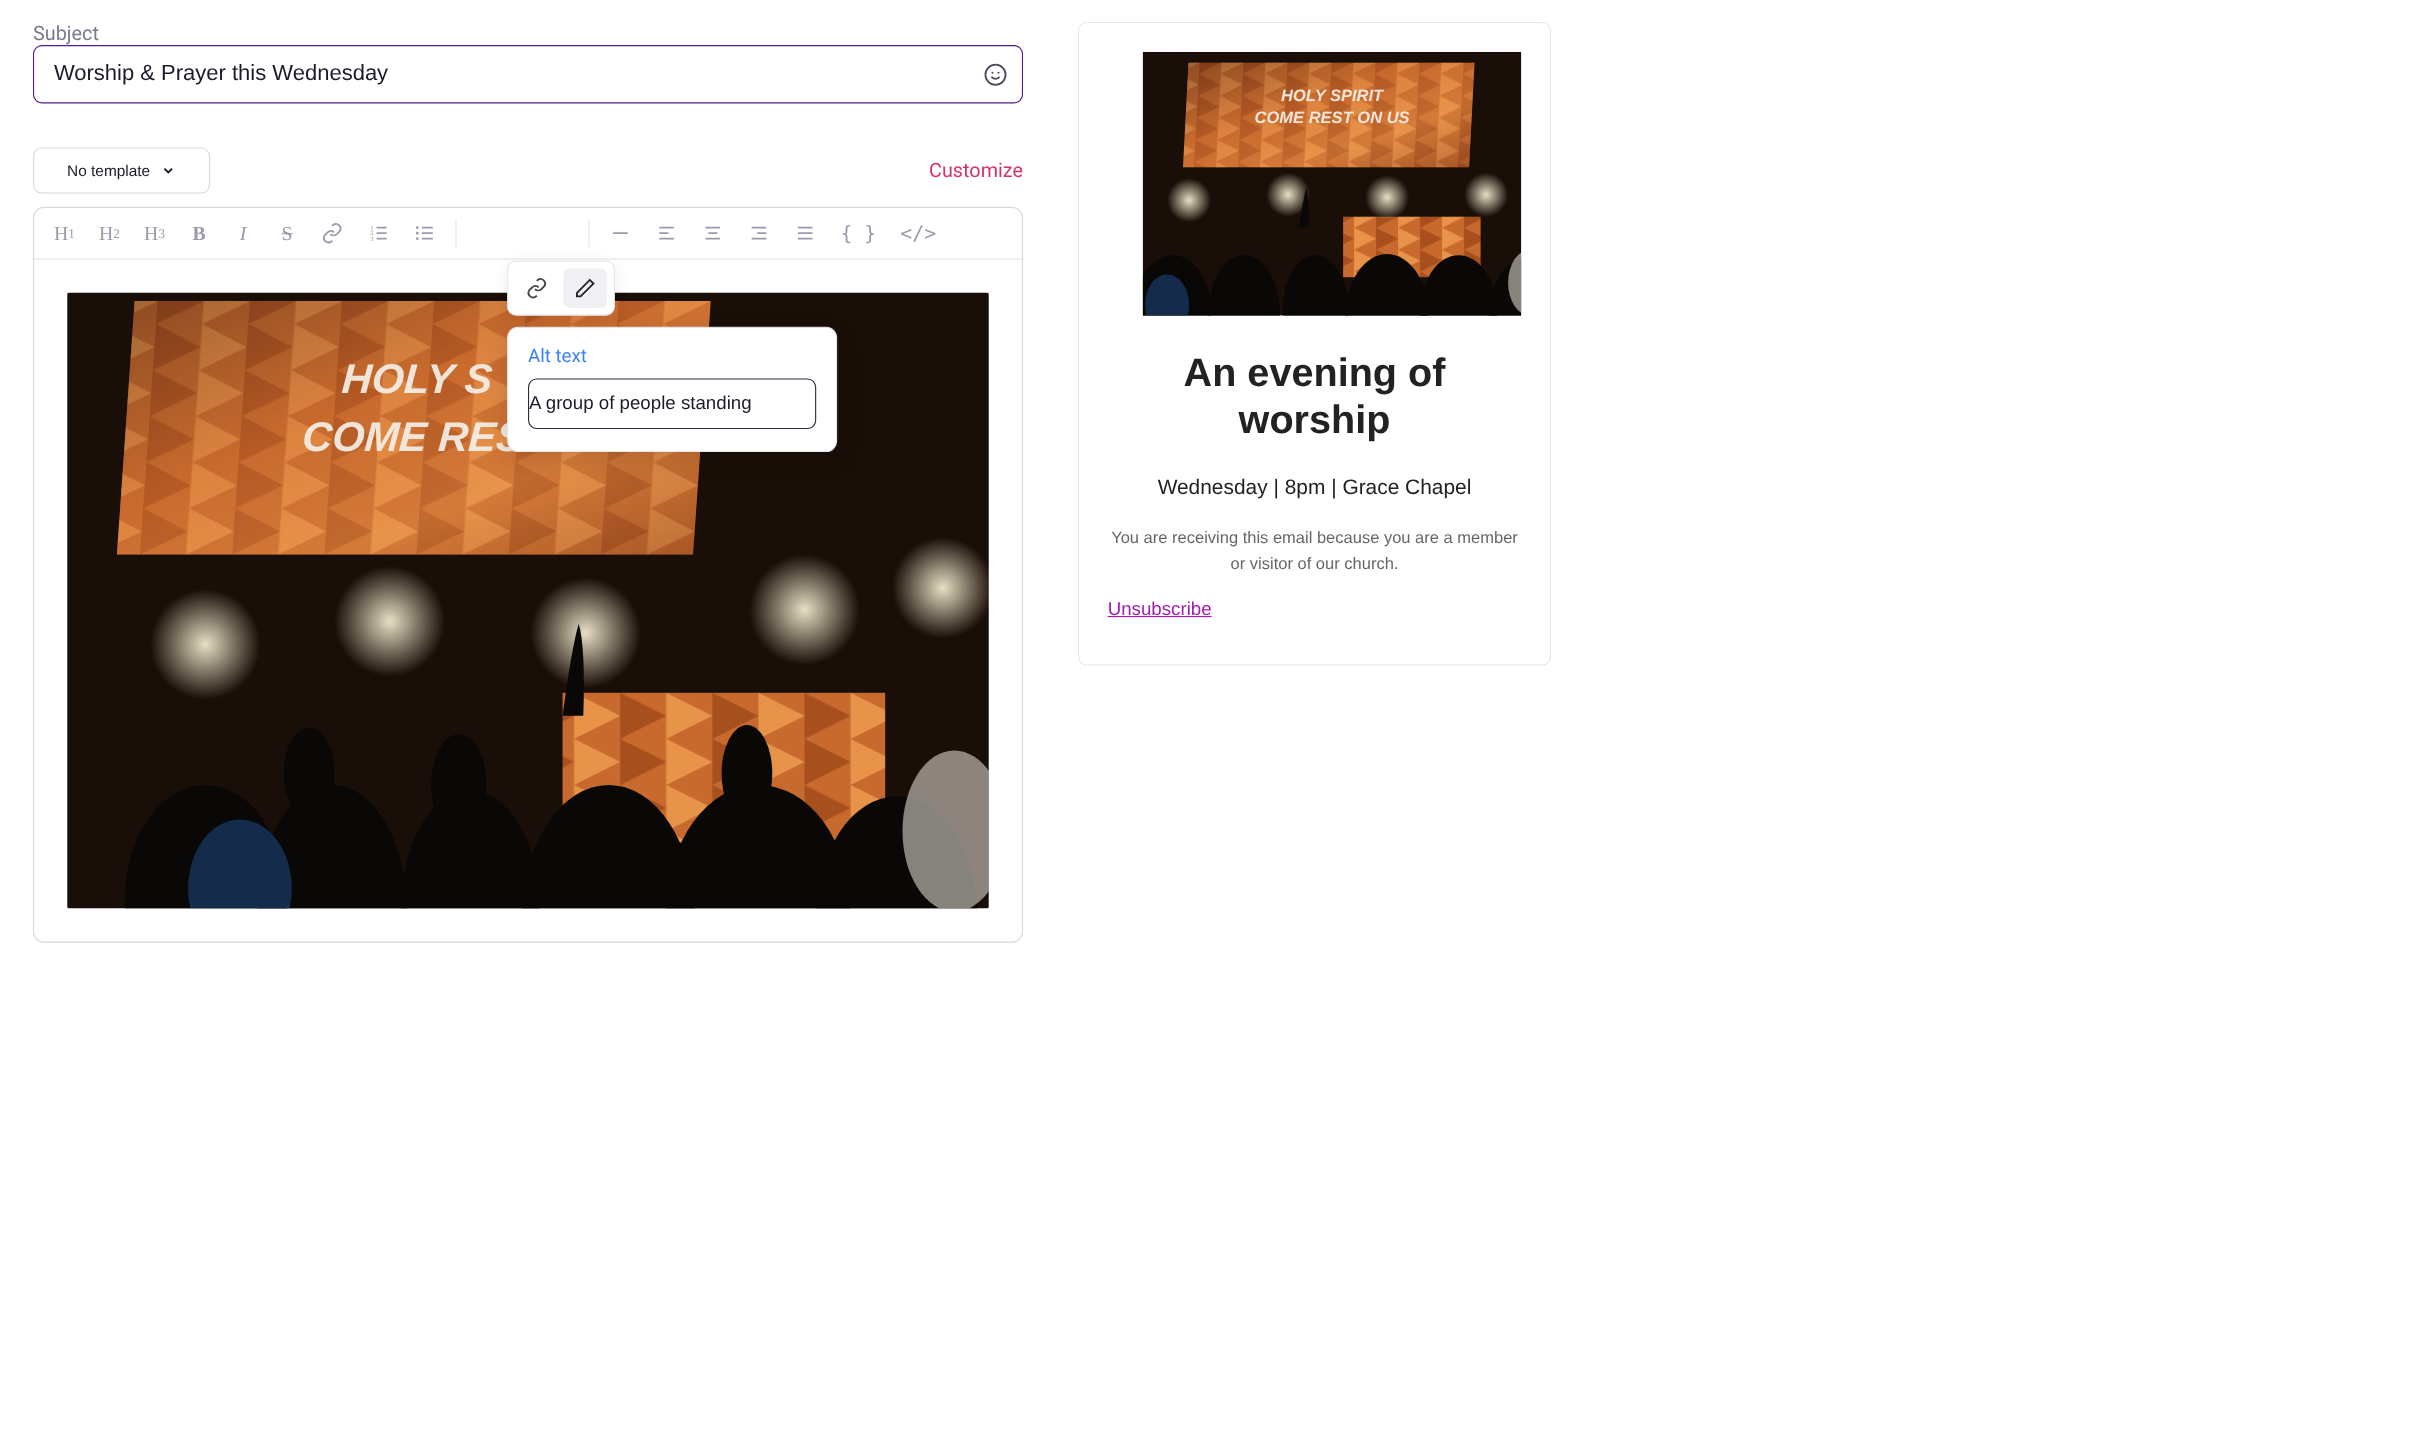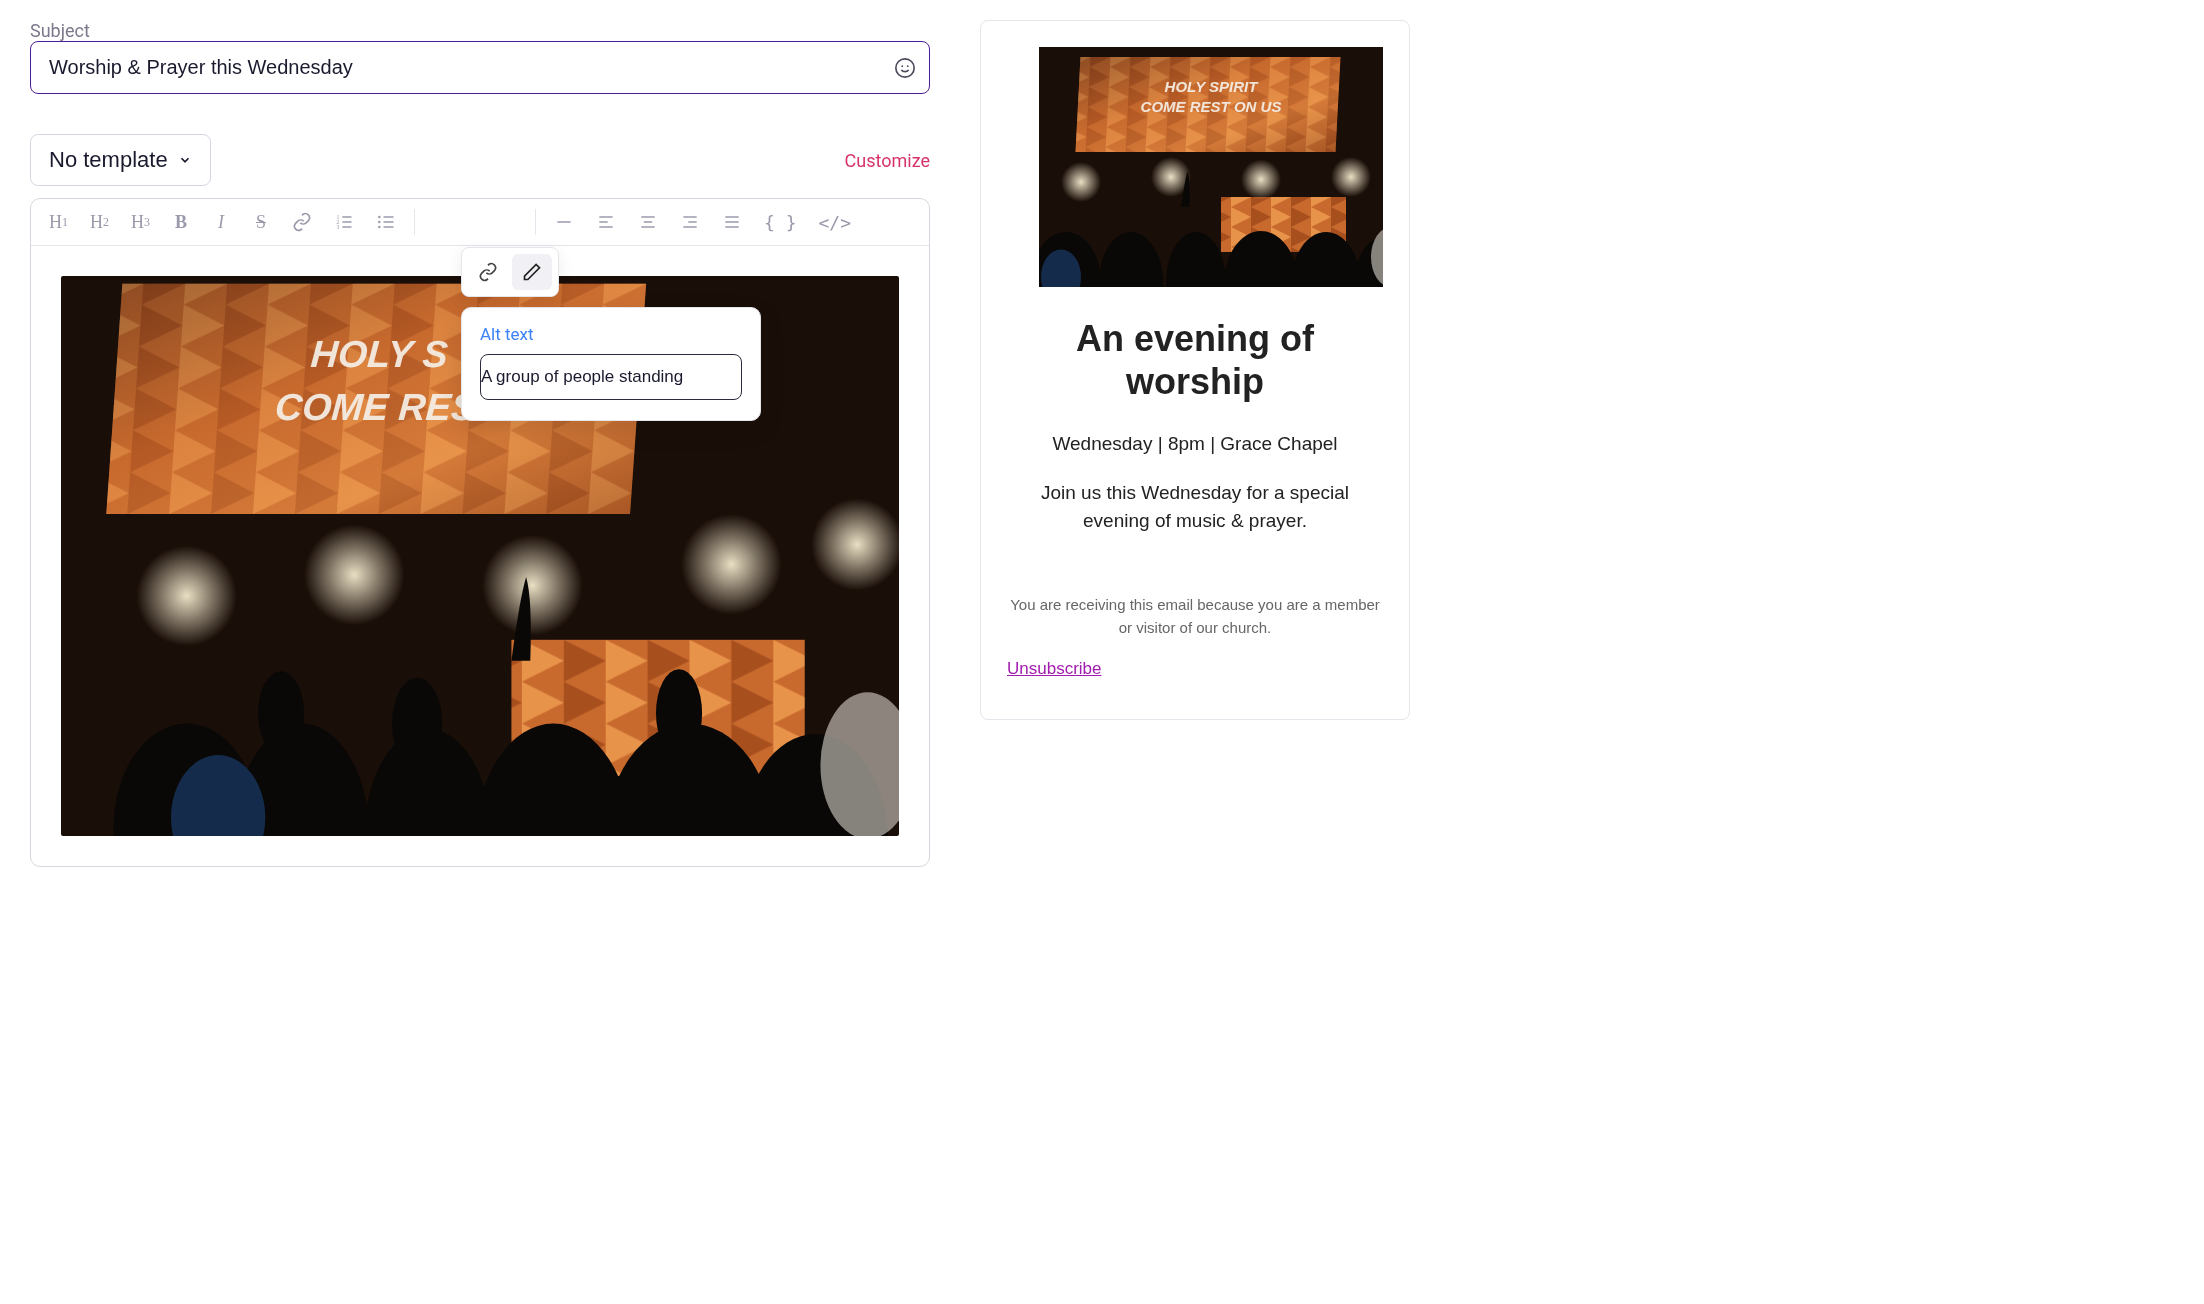--- a/index.html
+++ b/index.html
@@ -58,22 +58,22 @@
   .template-row {
     display: flex;
     justify-content: space-between;
     align-items: center;
     margin-bottom: 12px;
   }
   .template-btn {
     border: 1px solid #d6d6e0;
     background: #fff;
     border-radius: 8px;
-    padding: 12px 18px;
-    font-size: 22px;
+    padding: 12px 30px;
+    font-size: 14px;
     color: #1a1a2e;
     cursor: pointer;
     display: inline-flex;
     align-items: center;
     gap: 10px;
   }
   .customize-link {
     color: #d6336c;
     font-size: 18px;
     cursor: pointer;
@@ -443,18 +443,17 @@
             <ellipse cx="630" cy="475" rx="70" ry="105"></ellipse>
             <ellipse cx="750" cy="478" rx="65" ry="100"></ellipse>
             <path d="M340 320 q8 -55 13 -72 q6 18 4 72 z"></path>
           </g>
           <ellipse cx="100" cy="460" rx="40" ry="55" fill="#1a3a6a" opacity="0.7"></ellipse>
           <ellipse cx="760" cy="420" rx="40" ry="60" fill="#d8d4cc" opacity="0.6"></ellipse>
         </svg>
       </div>
       <div class="preview-title">An evening of worship</div>
       <div class="preview-sub">Wednesday | 8pm | Grace Chapel</div>
-      <div class="preview-body">Join us this Wednesday for a special evening of music &amp; prayer.</div>
       <div class="preview-footer">You are receiving this email because you are a member or visitor of our church.</div>
       <a class="preview-unsub">Unsubscribe</a>
     </div>
   </div>
 </div>
 
 </body></html>

